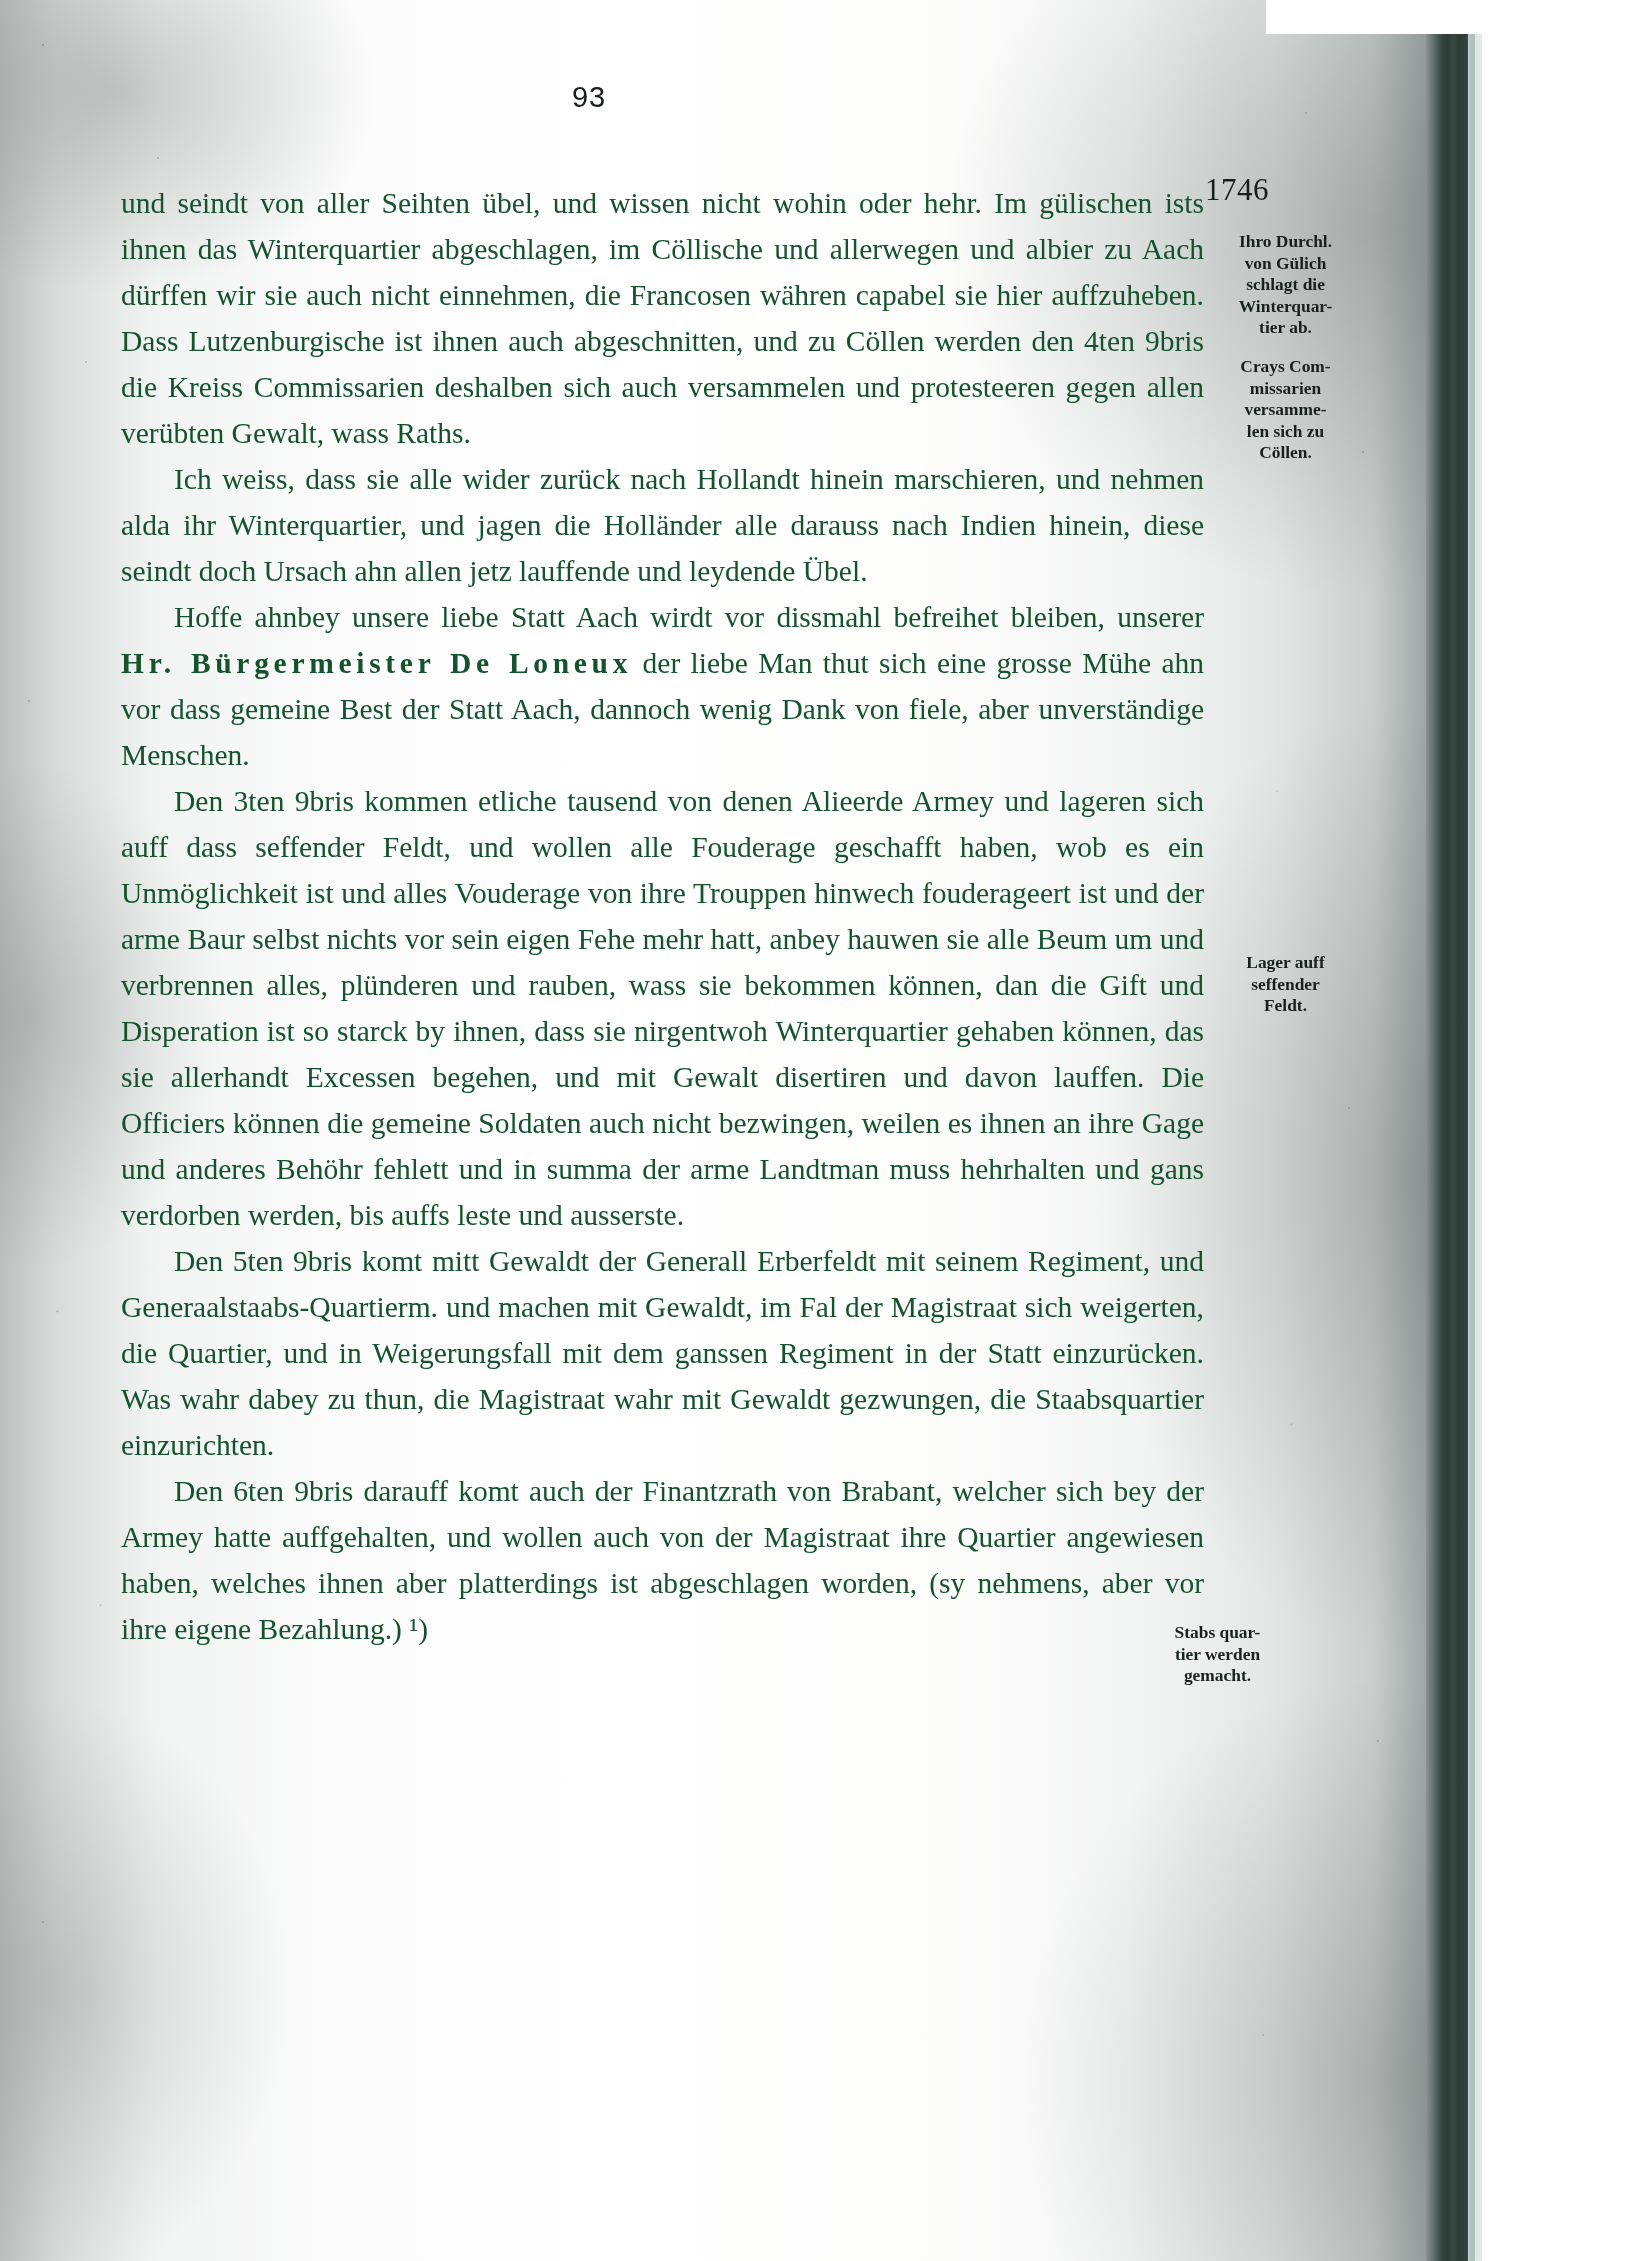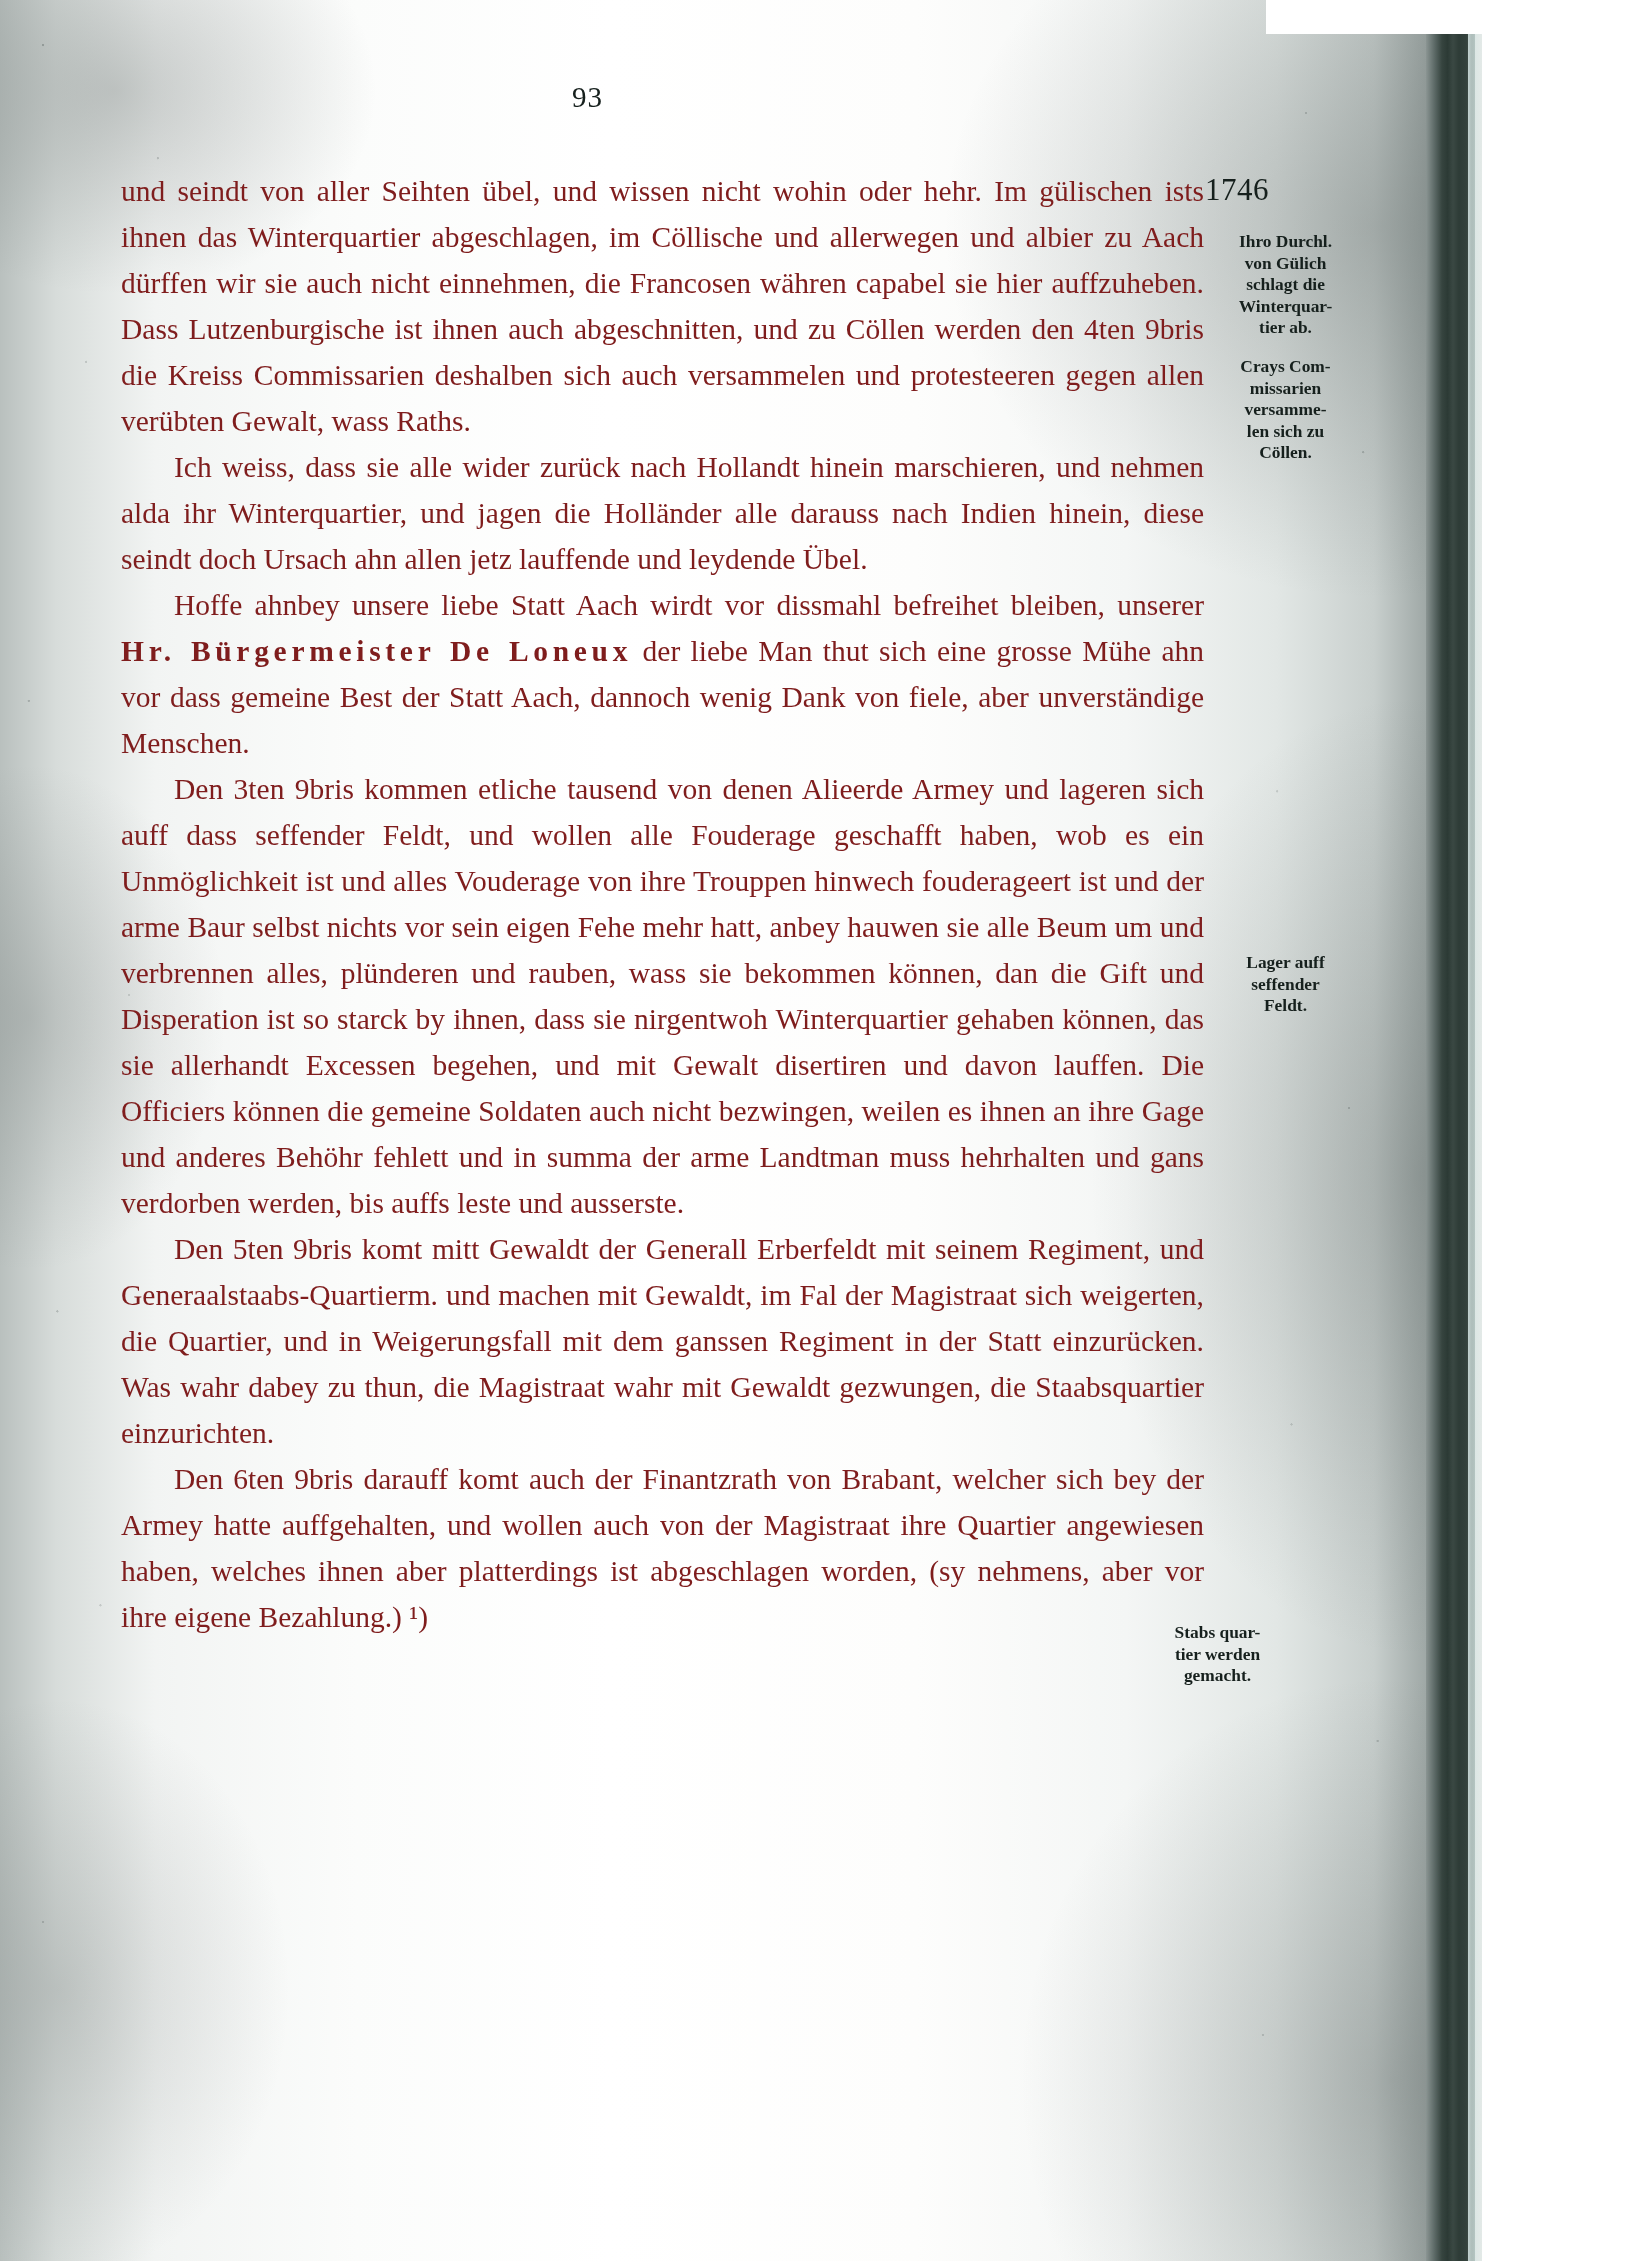--- a/index.html
+++ b/index.html
@@ -90,33 +90,33 @@
     position:absolute;
     left:0; top:0;
     width:1435px; height:2261px;
   }
 
   #folio{
     position:absolute;
     left:572px;
     top:81px;
     font-size:29px;
-    font-family:Liberation Serif, serif;
+    font-family:Liberation Sans, sans-serif;
     color:#16201d;
     letter-spacing:0.9px;
   }
 
   #body-column{
     position:absolute;
     left:121px;
-    top:168px;
+    top:180px;
     width:1083px;
     font-size:29.5px;
     line-height:46px;
-    color:#7f1d1d;
+    color:#14532d;
     text-align:justify;
     text-justify:inter-word;
     font-family:"Liberation Serif", serif;
   }
   #body-column p{
     margin:0 0 0 0;
     text-indent:53px;
     text-align:justify;
   }
   #body-column p.noindent{ text-indent:0; }

